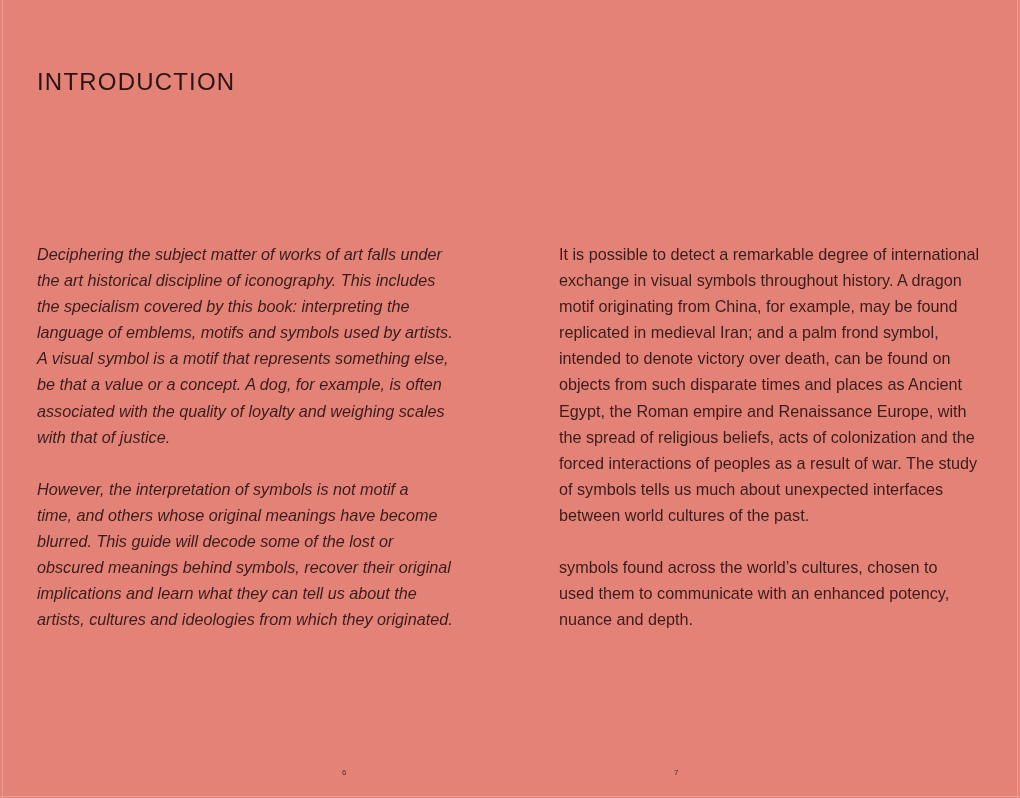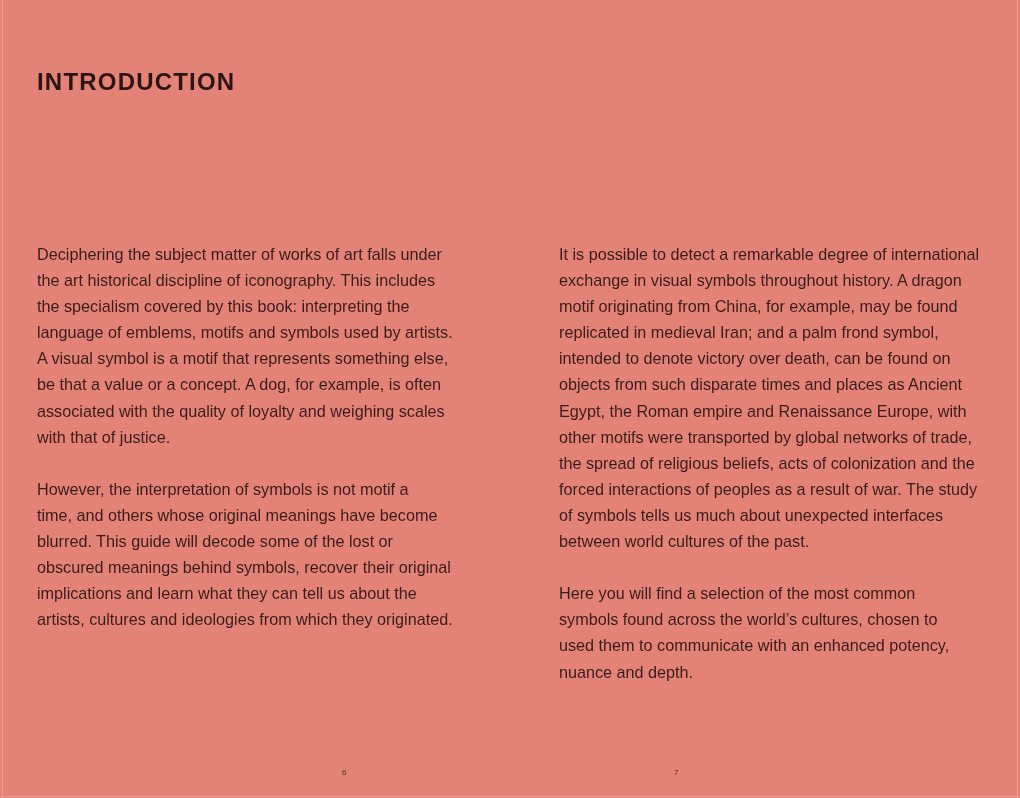--- a/index.html
+++ b/index.html
@@ -35,35 +35,36 @@
       width: 1020px; height: 1px;
       background: #f0a59b;
       opacity: 0.8;
     }
     .title {
       position: absolute;
       left: 37px;
       top: 66px;
       margin: 0;
       font-size: 24px;
-      font-weight: bold;
+      font-weight: normal;
       letter-spacing: 1.2px;
       color: #2b1412;
       line-height: 32px;
     }
     .column {
       position: absolute;
       top: 241px;
       font-size: 16.2px;
       line-height: 26.1px;
       color: #3b1c1a;
     }
     .column.left {
       left: 37px;
       width: 420px;
+      font-style: italic;
     }
     .column.right {
       left: 559px;
       width: 425px;
     }
     .para {
       margin: 0 0 26.1px 0;
     }
     .line {
       display: block;
@@ -111,28 +112,26 @@
 
 <div class="column right">
   <p class="para">
     <span class="line">It is possible to detect a remarkable degree of international</span>
     <span class="line">exchange in visual symbols throughout history. A dragon</span>
     <span class="line">motif originating from China, for example, may be found</span>
     <span class="line">replicated in medieval Iran; and a palm frond symbol,</span>
     <span class="line">intended to denote victory over death, can be found on</span>
     <span class="line">objects from such disparate times and places as Ancient</span>
     <span class="line">Egypt, the Roman empire and Renaissance Europe, with</span>
-    <span class="line">other motifs were transported by global networks of trade,</span>
     <span class="line">the spread of religious beliefs, acts of colonization and the</span>
     <span class="line">forced interactions of peoples as a result of war. The study</span>
     <span class="line">of symbols tells us much about unexpected interfaces</span>
     <span class="line">between world cultures of the past.</span>
   </p>
   <p class="para">
-    <span class="line">Here you will find a selection of the most common</span>
     <span class="line">symbols found across the world’s cultures, chosen to</span>
     <span class="line">used them to communicate with an enhanced potency,</span>
     <span class="line">nuance and depth.</span>
   </p>
 </div>
 
 <div class="page-num left">6</div>
 <div class="page-num right">7</div>
 
 </body></html>

